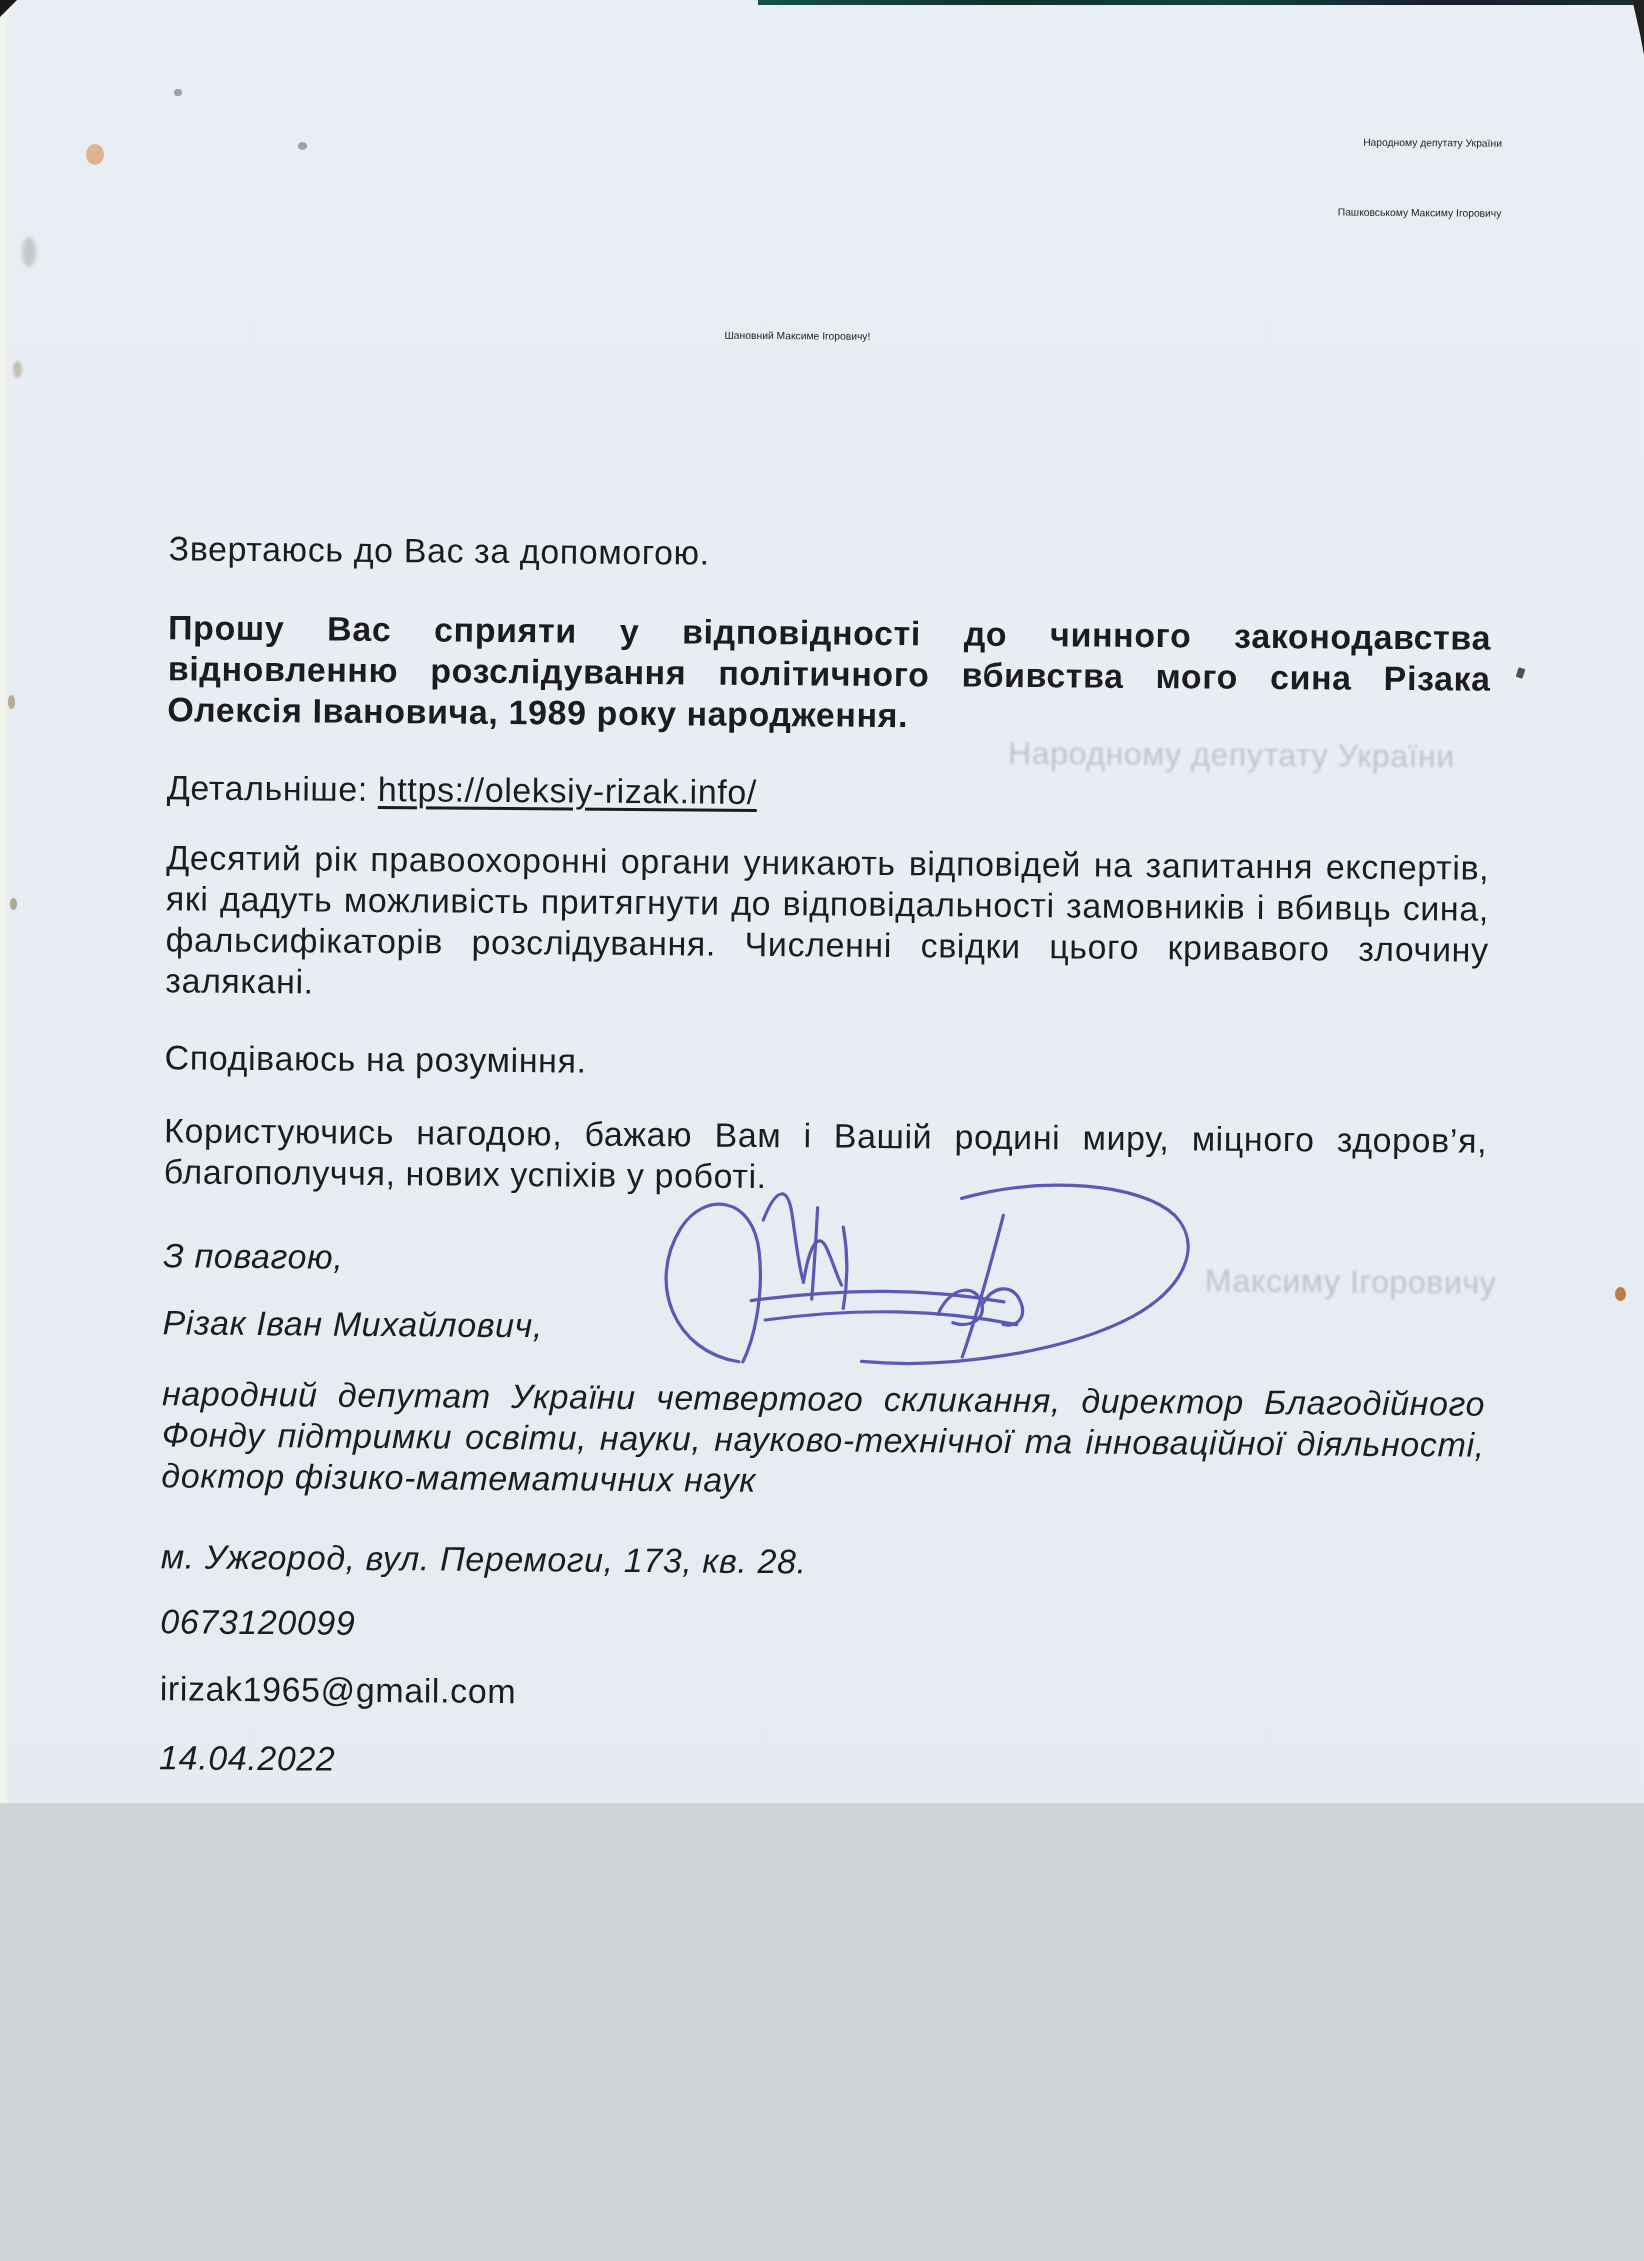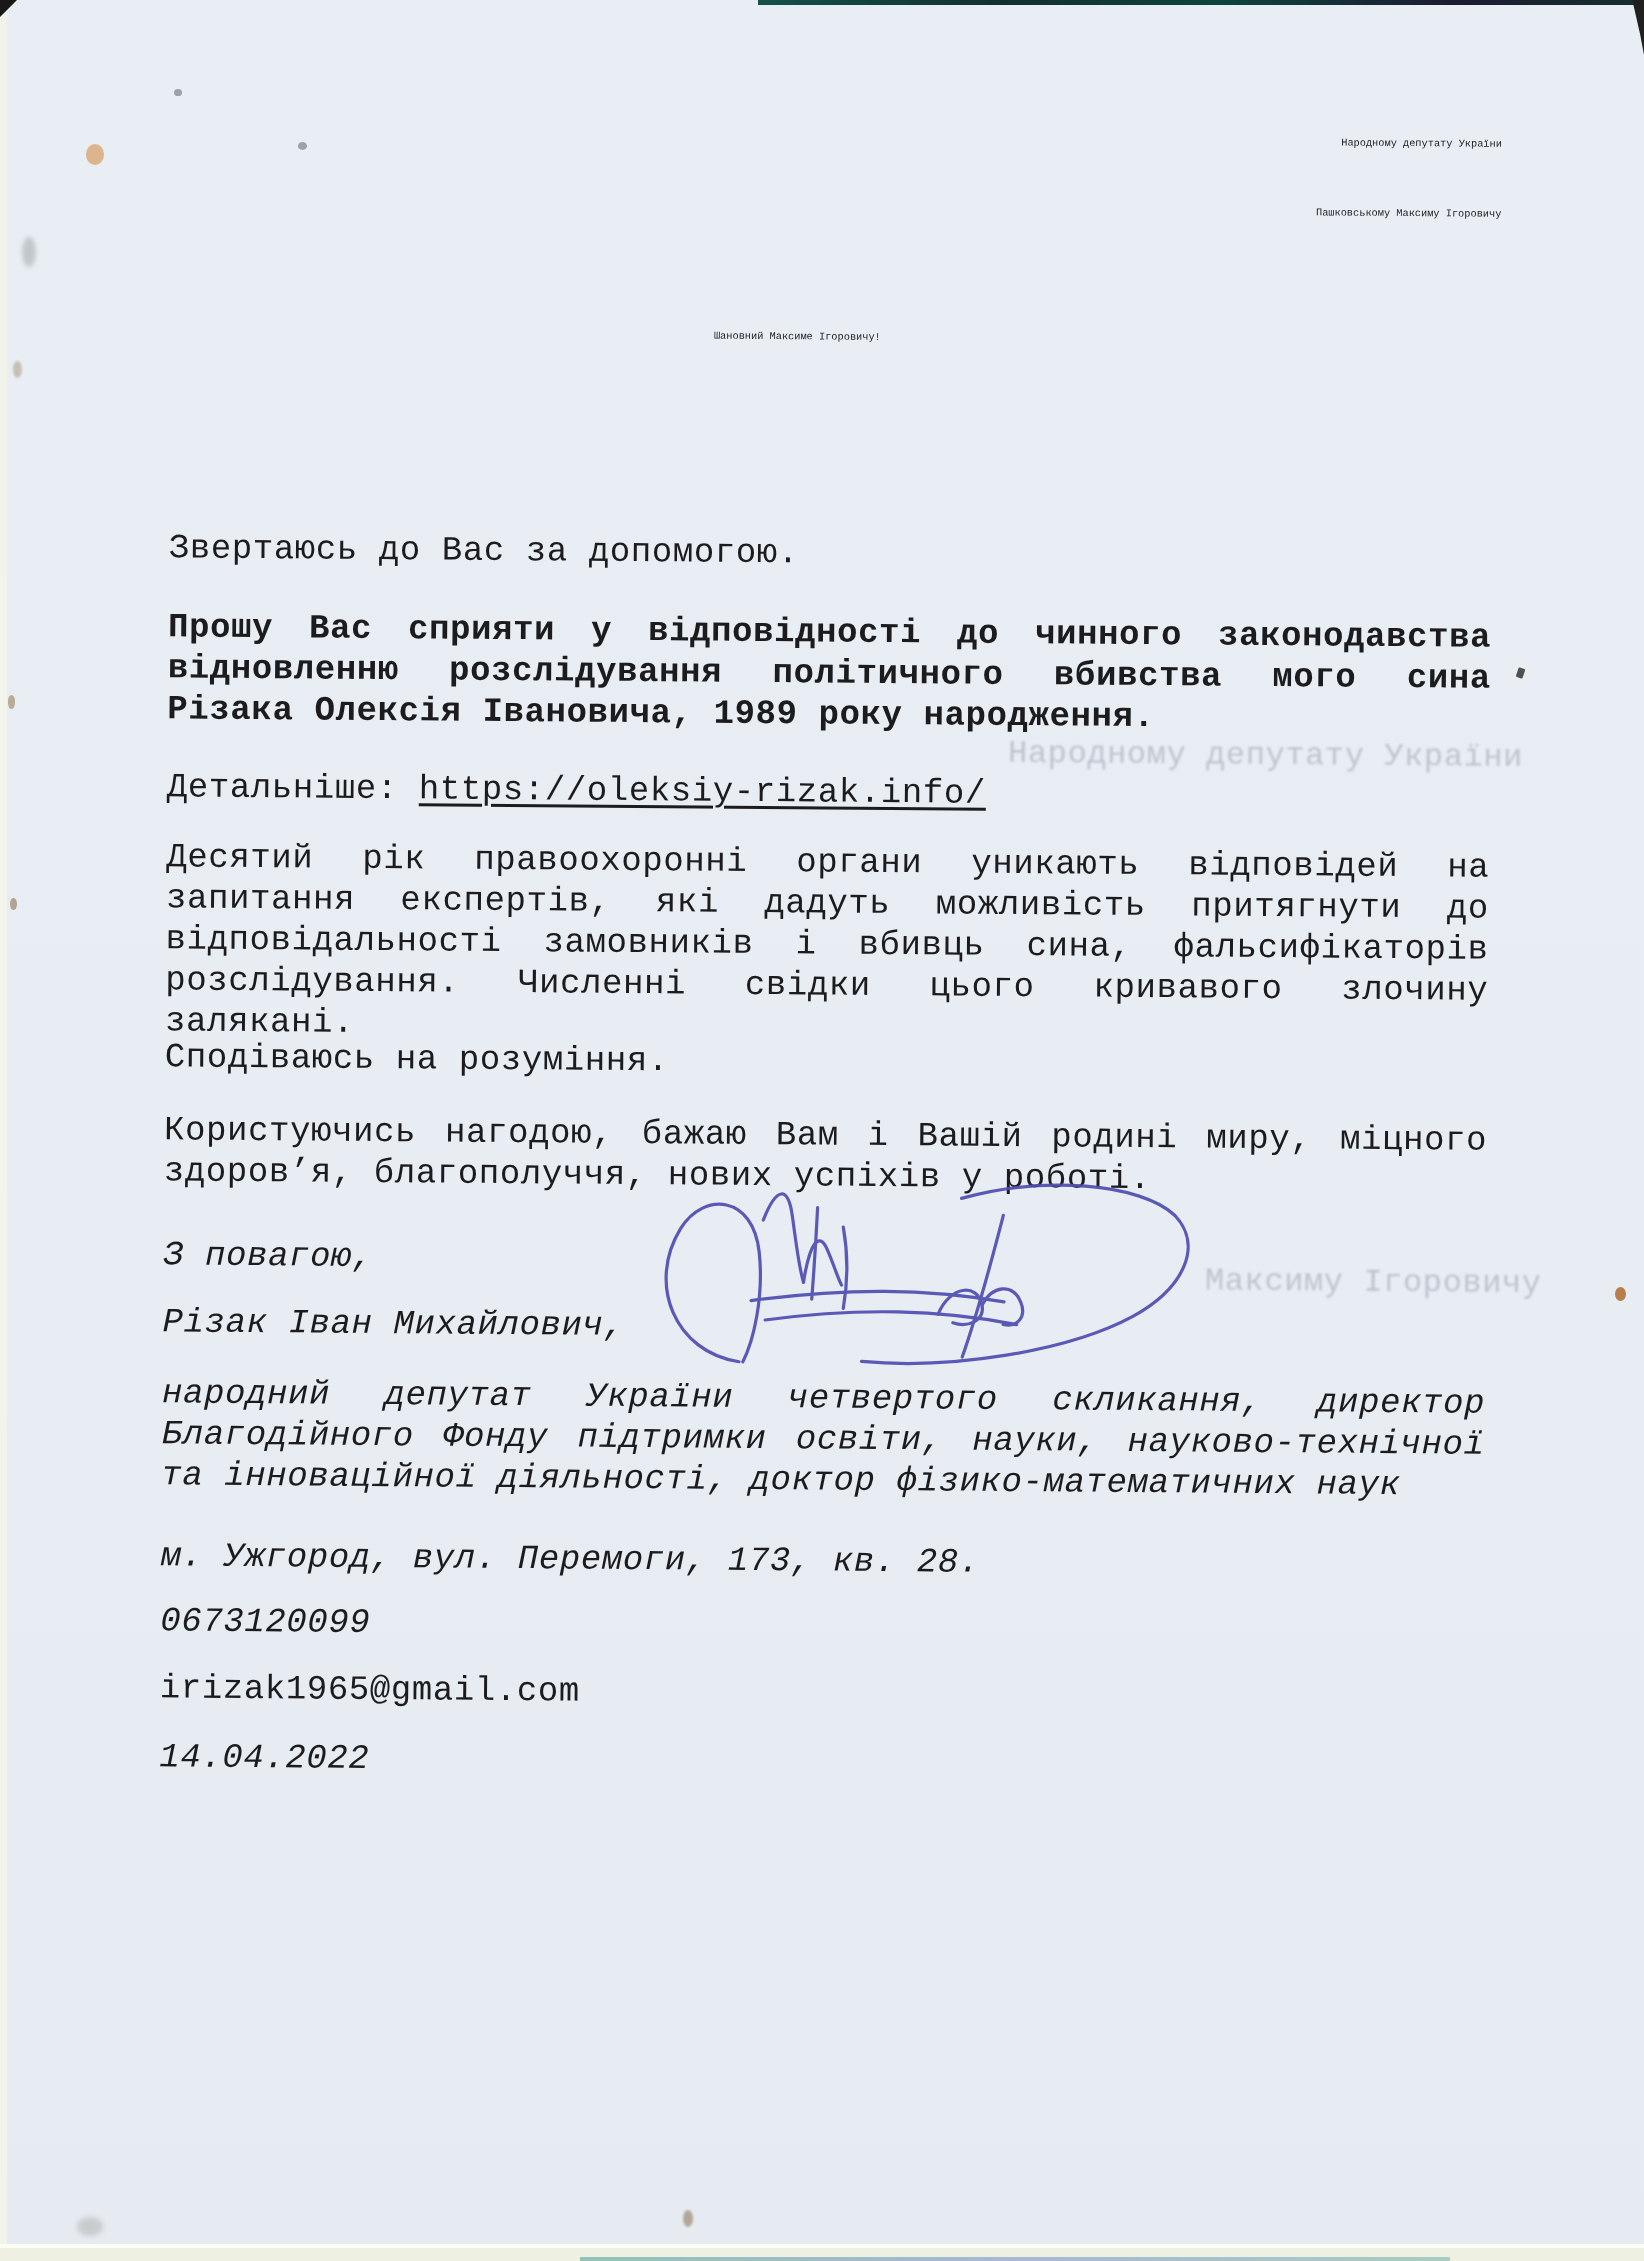--- a/index.html
+++ b/index.html
@@ -1,21 +1,21 @@
 <!DOCTYPE html>
 <html style="font-size:10.3px"><head>
 <meta charset="utf-8">
 <style>
   html,body{margin:0;padding:0;background:#cfd4d9;}
   .page{
     position:relative;
-    width:1644px;height:2261px;
+    width:1644px;height:1803px;
     background:linear-gradient(180deg,#e9eef4 0%,#e8edf3 55%,#e6ebf1 100%);
     overflow:hidden;
-    font-family:Liberation Mono, monospace;
+    font-family:Liberation Sans, sans-serif;
     color:#1c1c1e;
   }
   
   .strip-left{position:absolute;left:0;top:0;width:7px;height:2261px;background:#f2f3ea;}
   .strip-bottom{position:absolute;left:0;top:2248px;width:1644px;height:13px;background:#eef0e2;}
   .strip-bottom-line{position:absolute;left:0;top:2244px;width:1644px;height:4.5px;background:#fbfcf4;}
   .strip-bottom-tint{position:absolute;left:580px;top:2257px;width:870px;height:4.5px;
     background:linear-gradient(90deg,rgba(35,140,130,.45),rgba(60,100,190,.4),rgba(35,140,130,.35));}
   .edge-top{position:absolute;left:758px;top:0;width:887px;height:4.5px;
     background:linear-gradient(90deg,#14524a,#13302d 28%,#0e453d 52%,#1c1c30 78%,#16312e 100%);}

